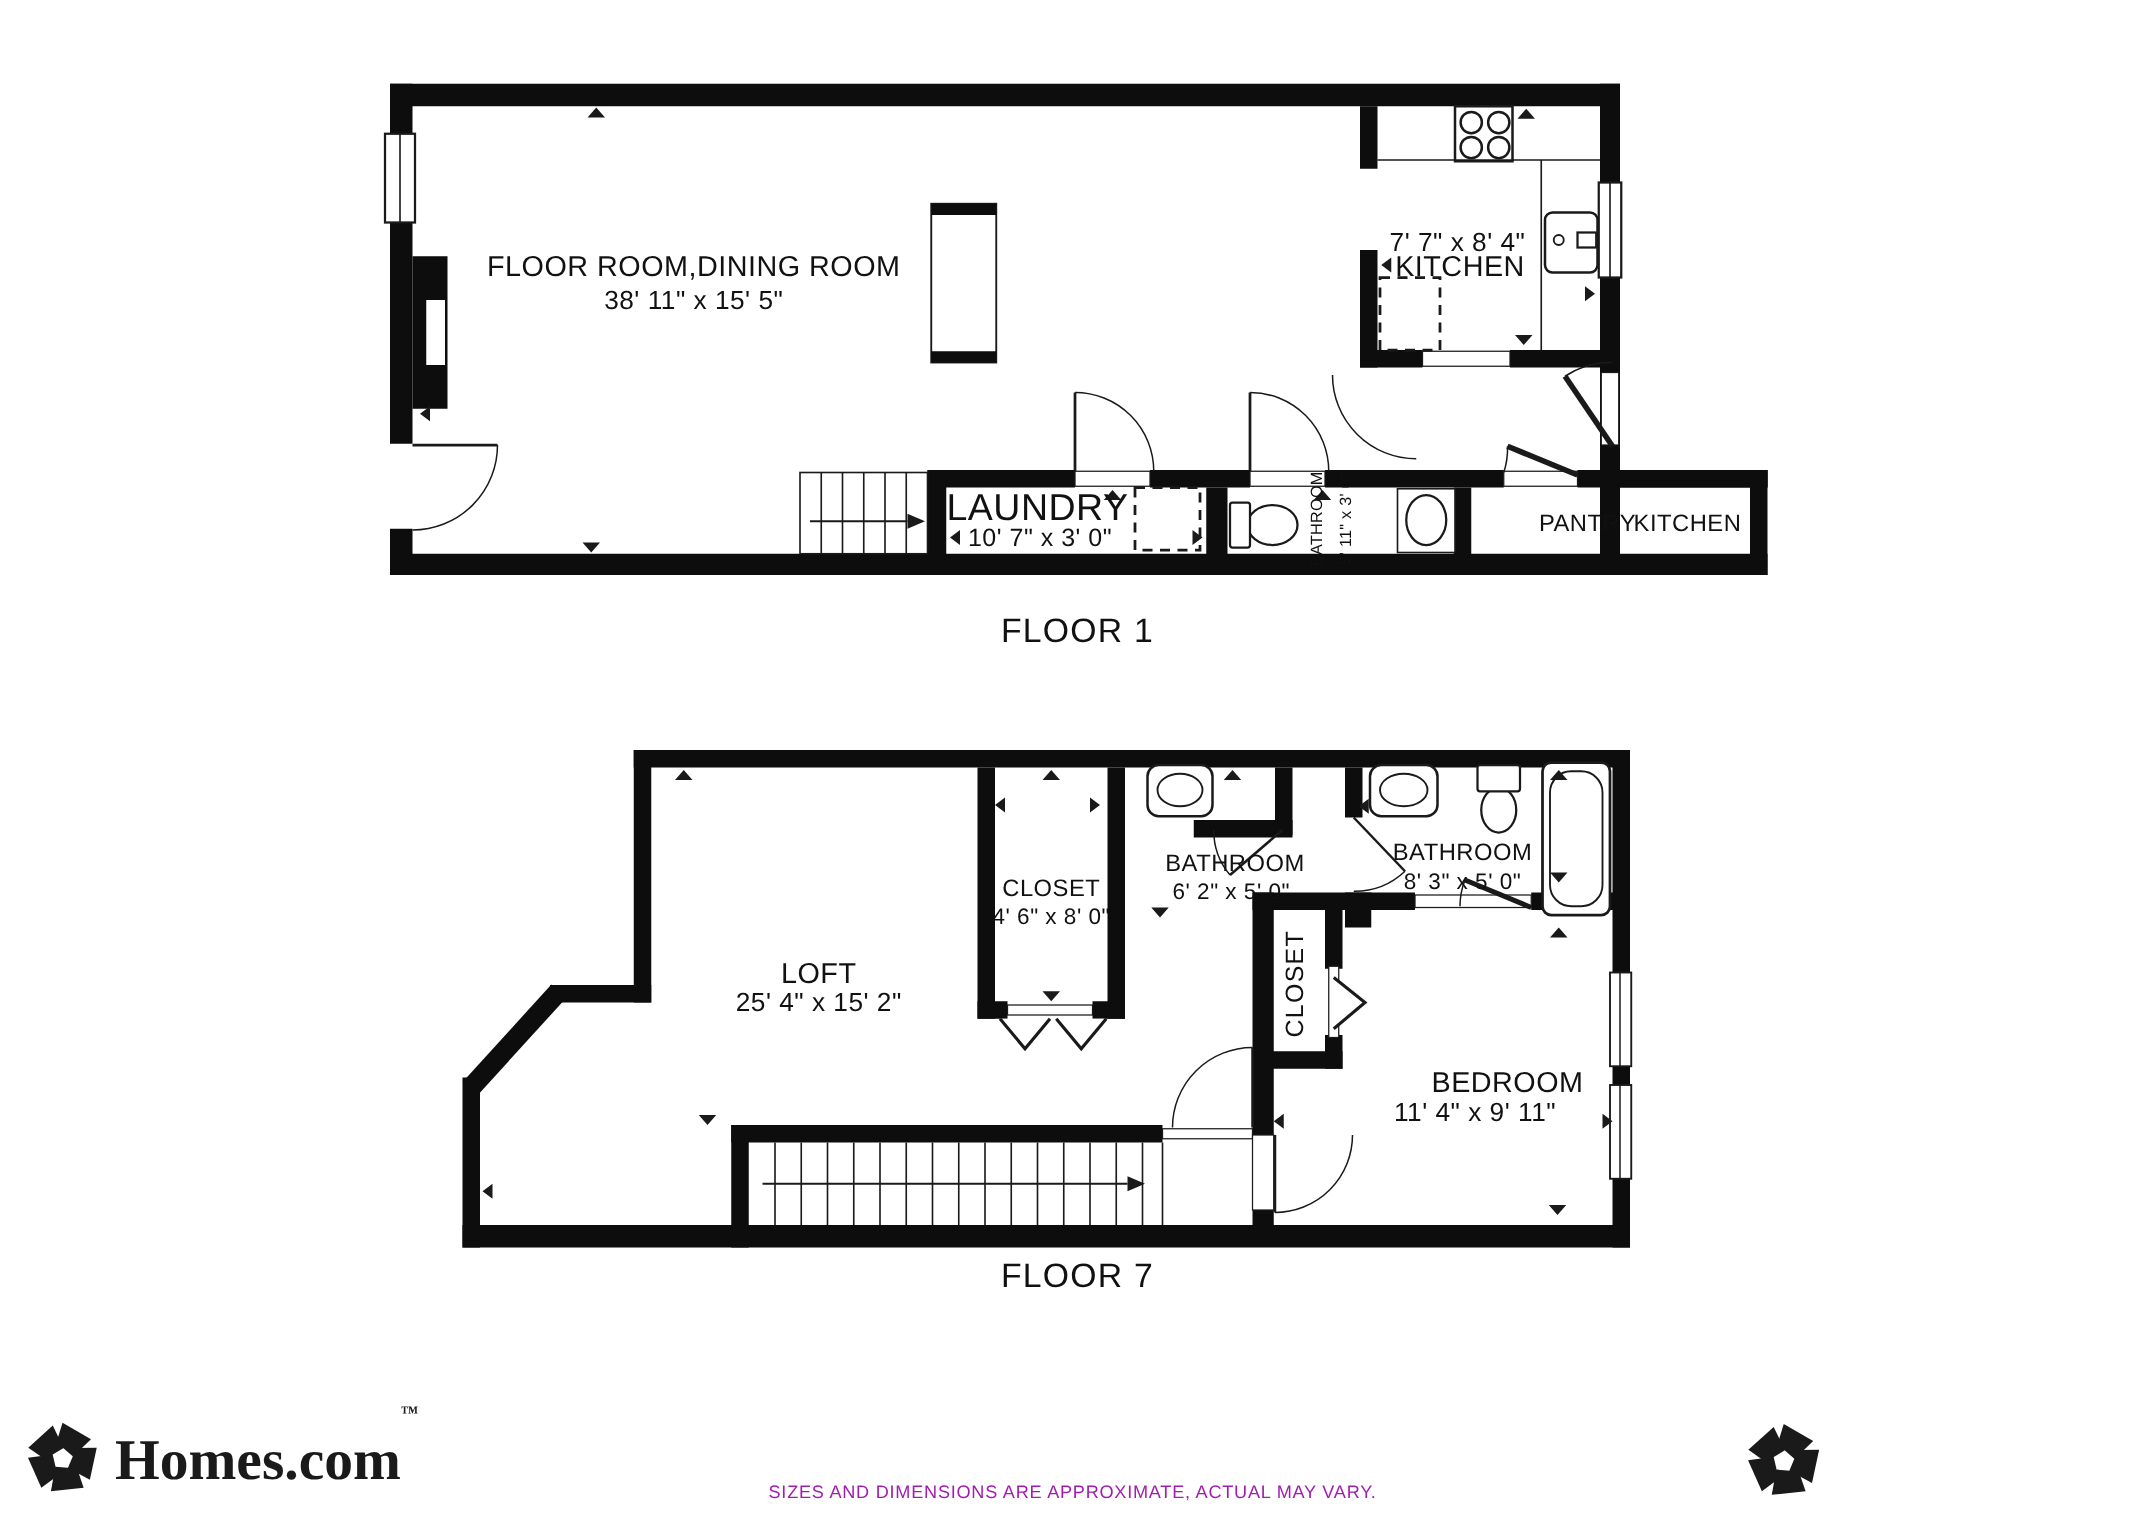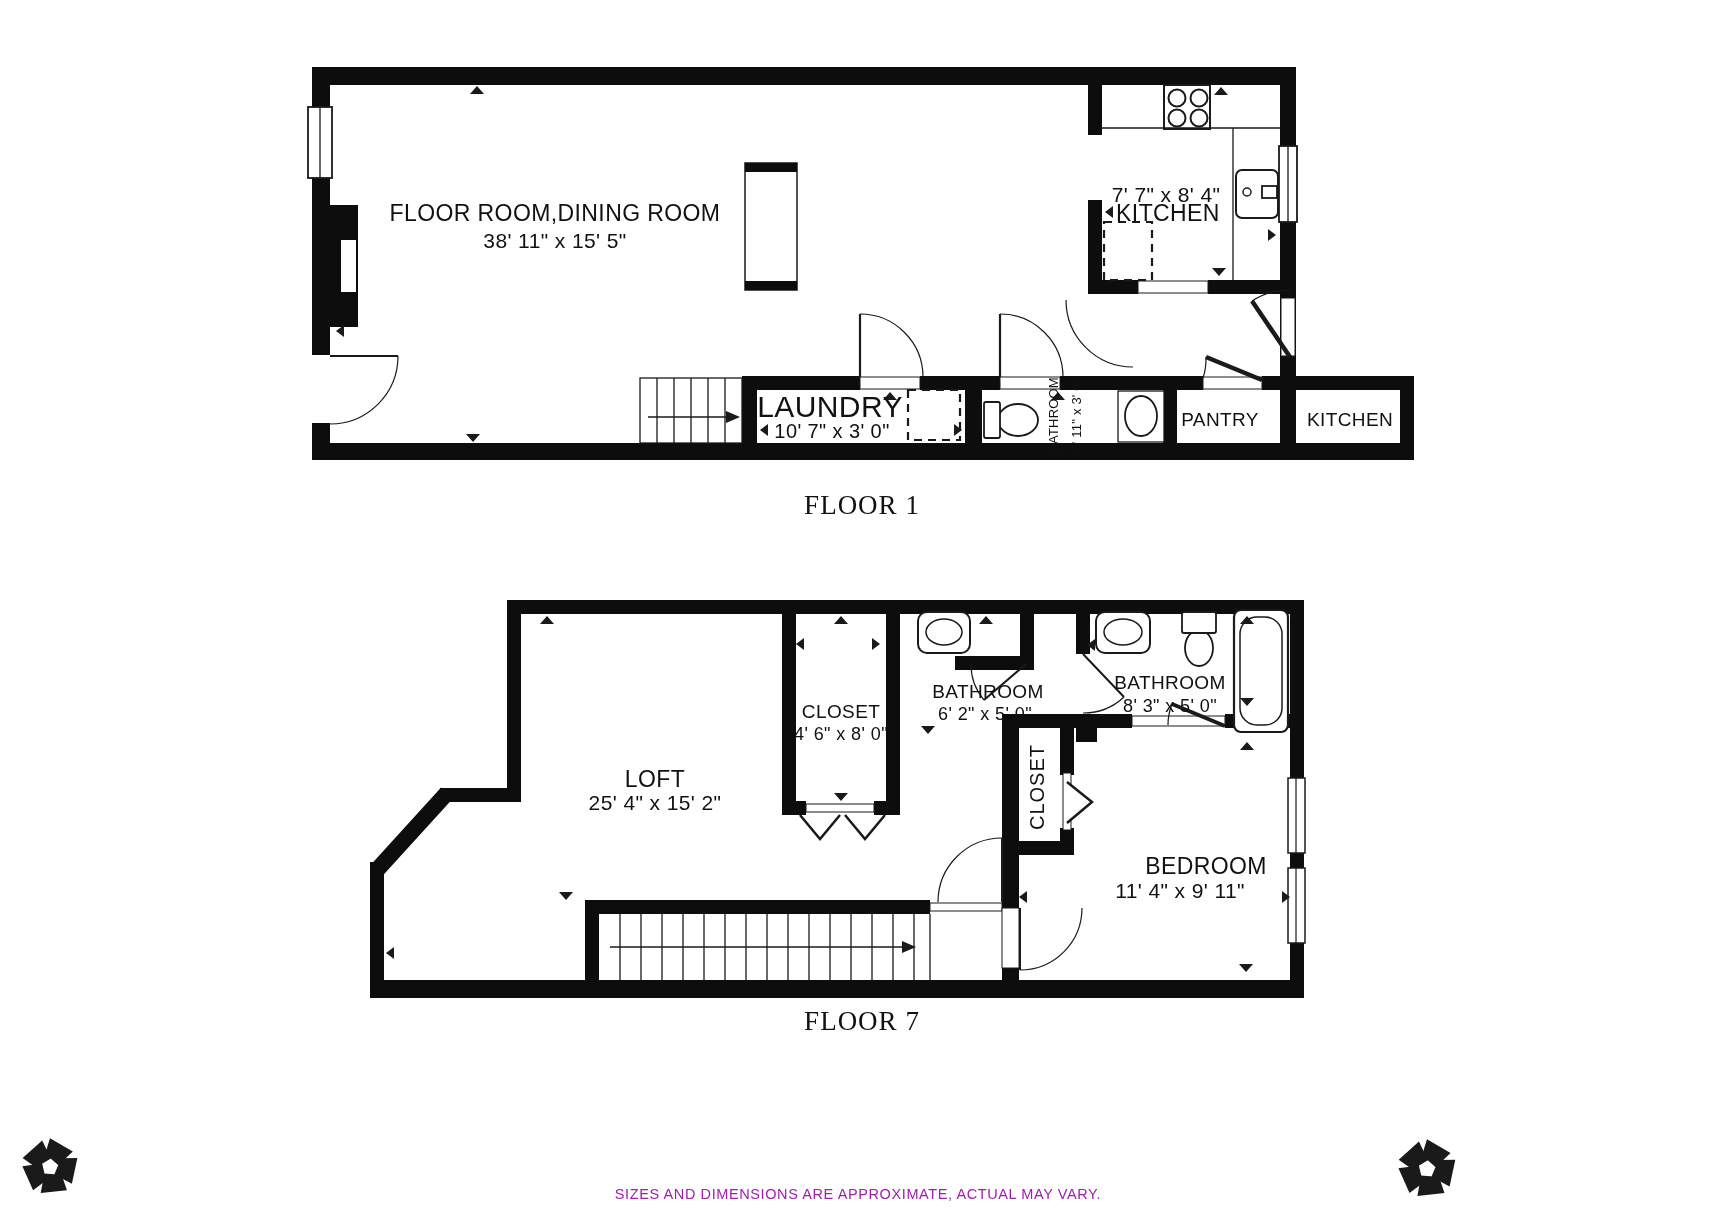--- a/index.html
+++ b/index.html
@@ -6,21 +6,21 @@
   .canvas{position:relative;width:1716px;height:1216px;background:#fff;overflow:hidden;
           font-family:"Liberation Sans",sans-serif;color:#111;}
   .canvas svg.plan{position:absolute;left:0;top:0;}
   .lbl{position:absolute;transform:translate(-50%,-50%);white-space:nowrap;color:#111;
        letter-spacing:.4px;text-align:center;}
   .lbl.vert{transform:translate(-50%,-50%) rotate(-90deg);}
   .rm{font-size:23px;}
   .dims{font-size:21px;}
   .rm-sm{font-size:19px;}
   .dims-sm{font-size:18px;}
-  .floor-cap{font-size:27px;letter-spacing:1px;font-family:Liberation Serif, serif;}
+  .floor-cap{font-size:27px;letter-spacing:1px;}
   .vtxt{font-size:13px;letter-spacing:.2px;}
   .vtxt2{font-size:20px;letter-spacing:1px;}
   .footer-logo{position:absolute;display:flex;align-items:center;gap:12px;}
   .logo-word{font-family:"Liberation Serif",serif;font-weight:600;color:#1a1a1a;}
   .homes-word{font-size:46px;}
   .matter-word{font-size:43px;letter-spacing:1px;}
   .logo-sup{font-size:14px;vertical-align:top;position:relative;top:-18px;font-family:"Liberation Serif",serif;}
   .disclaimer{position:absolute;left:0;right:0;top:1186px;text-align:center;font-size:14.5px;
               color:#a21caf;letter-spacing:.6px;}
 </style>
@@ -238,21 +238,21 @@
 </svg>
 
   <div class="lbl rm" style="left:555px;top:213px;">FLOOR ROOM,DINING ROOM</div>
   <div class="lbl dims" style="left:555px;top:241px;">38' 11" x 15' 5"</div>
   <div class="lbl rm" style="left:1168px;top:168px;margin-top:45px;">KITCHEN</div>
   <div class="lbl dims" style="left:1166px;top:195px;">7' 7" x 8' 4"</div>
   <div class="lbl" style="left:830px;top:407px;font-size:30px;">LAUNDRY</div>
   <div class="lbl" style="left:832px;top:431px;font-size:20px;">10' 7" x 3' 0"</div>
   <div class="lbl vert vtxt" style="left:1053px;top:415px;">BATHROOM</div>
   <div class="lbl vert vtxt" style="left:1076px;top:415px;">5' 11" x 3' 0"</div>
-  <div class="lbl rm-sm" style="left:1220px;top:420px;text-align:right;">PANTRY</div>
+  <div class="lbl rm-sm" style="left:1270px;top:420px;text-align:right;">PANTRY</div>
   <div class="lbl rm-sm" style="left:1350px;top:420px;">KITCHEN</div>
   <div class="lbl floor-cap" style="left:862px;top:505px;">FLOOR 1</div>
 
   <div class="lbl rm" style="left:655px;top:779px;">LOFT</div>
   <div class="lbl dims" style="left:655px;top:803px;">25' 4" x 15' 2"</div>
   <div class="lbl rm-sm" style="left:841px;top:712px;">CLOSET</div>
   <div class="lbl dims-sm" style="left:841px;top:734px;">4' 6" x 8' 0"</div>
   <div class="lbl rm-sm" style="left:988px;top:692px;">BATHROOM</div>
   <div class="lbl dims-sm" style="left:985px;top:714px;">6' 2" x 5' 0"</div>
   <div class="lbl rm-sm" style="left:1170px;top:683px;">BATHROOM</div>
@@ -265,20 +265,21 @@
   <div class="footer-logo" style="left:20px;top:1137px;">
     <svg width="60" height="60" viewBox="0 0 100 100">
       <g fill="#1a1a1a">
         <polygon points="50,2 88,24 64,47 42,28"></polygon>
         <polygon points="50,2 88,24 64,47 42,28" transform="rotate(72 50 50)"></polygon>
         <polygon points="50,2 88,24 64,47 42,28" transform="rotate(144 50 50)"></polygon>
         <polygon points="50,2 88,24 64,47 42,28" transform="rotate(216 50 50)"></polygon>
         <polygon points="50,2 88,24 64,47 42,28" transform="rotate(288 50 50)"></polygon>
       </g>
     </svg>
+    <div class="logo-word homes-word"><span>Homes.com</span><span class="logo-sup">™</span></div>
   </div>
 
   <div class="disclaimer">SIZES AND DIMENSIONS ARE APPROXIMATE, ACTUAL MAY VARY.</div>
 
   <div class="footer-logo" style="left:1396px;top:1138px;">
     <svg width="62" height="62" viewBox="0 0 100 100">
       <g fill="#1a1a1a">
         <polygon points="50,2 88,24 64,47 42,28"></polygon>
         <polygon points="50,2 88,24 64,47 42,28" transform="rotate(72 50 50)"></polygon>
         <polygon points="50,2 88,24 64,47 42,28" transform="rotate(144 50 50)"></polygon>

